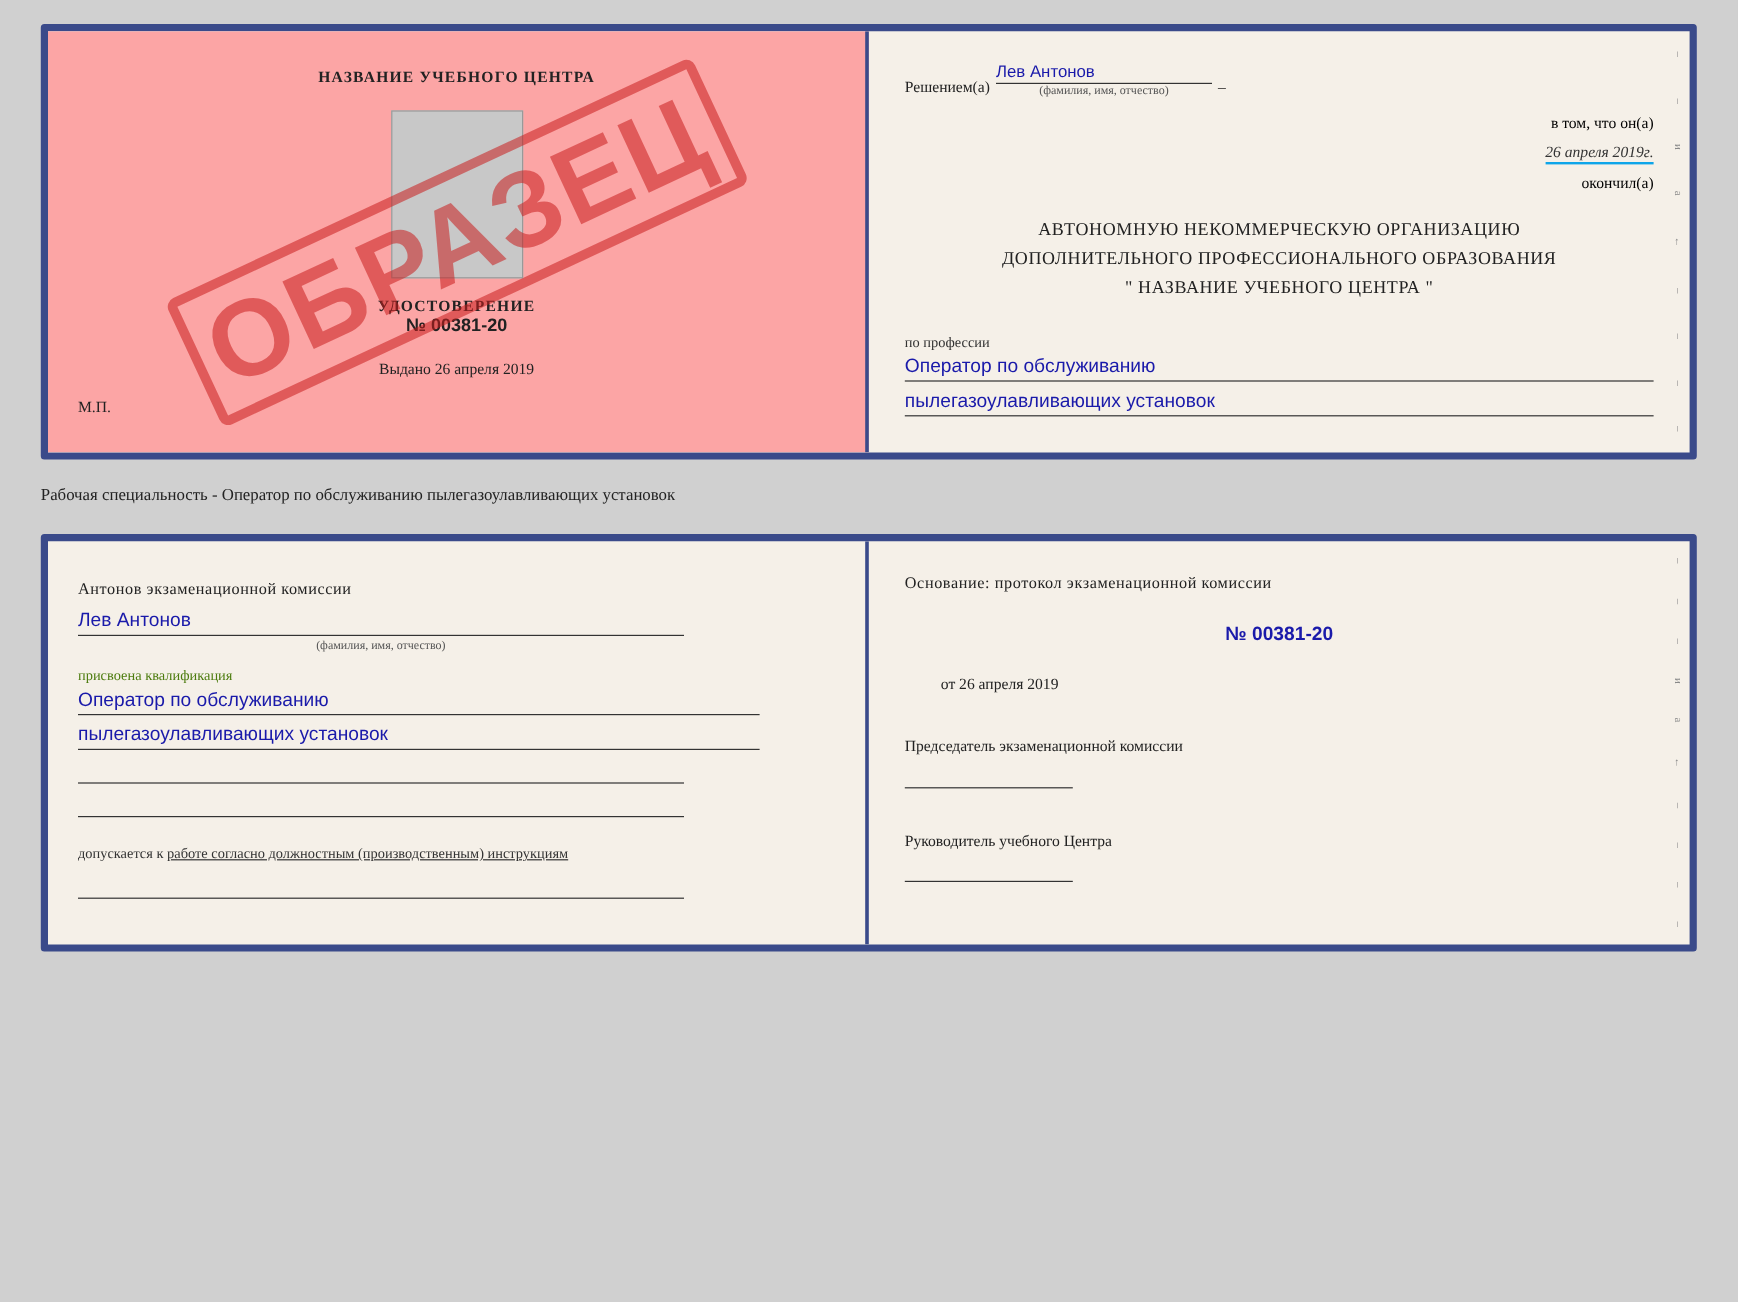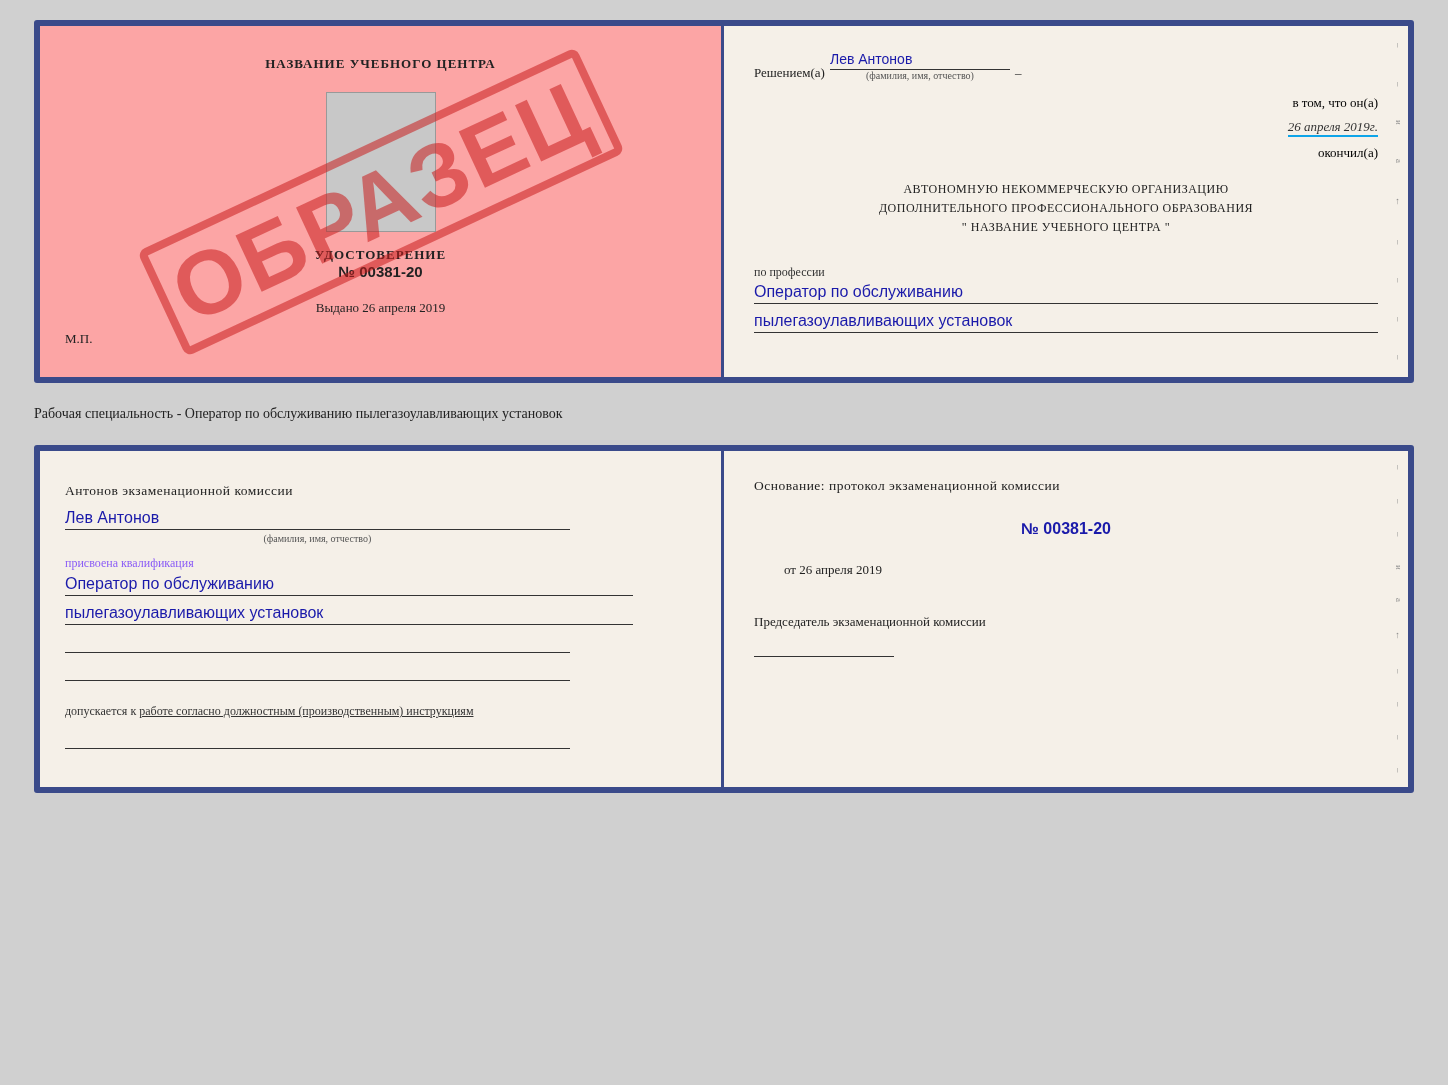--- a/index.html
+++ b/index.html
@@ -157,21 +157,21 @@
     }
 
     .date-value {
       font-style: italic;
       color: #333;
       border-bottom: 2px solid #0ea5e9;
       font-size: 13px;
     }
 
     .org-block {
-      font-size: 12px;
+      font-size: 15px;
       text-align: center;
       line-height: 1.6;
       color: #222;
       letter-spacing: 0.5px;
       margin: 5px 0;
     }
 
     .profession-block {
       margin-top: 5px;
     }
@@ -240,21 +240,21 @@
     .fio-label {
       font-size: 10px;
       color: #555;
       text-align: center;
       display: block;
       width: 80%;
     }
 
     .prisvoena-label {
       font-size: 12px;
-      color: #8b5cf6;
+      color: #4d7c0f;
       margin: 12px 0 4px 0;
     }
 
     .qual-value {
       font-family: 'Comic Sans MS', cursive, sans-serif;
       font-size: 16px;
       color: #1a1aaa;
       border-bottom: 1px solid #333;
       display: block;
       width: 90%;
@@ -434,20 +434,24 @@
       </div>
       <div class="protocol-number">№ 00381-20</div>
       <div class="ot-line">
         <span>от</span>
         <span>26 апреля 2019</span>
       </div>
       <div class="chairman-block">
         <div>Председатель экзаменационной комиссии</div>
         <span class="sign-short-line"></span>
       </div>
+      <div class="rukovoditel-block">
+        <div>Руководитель учебного Центра</div>
+        <span class="sign-short-line"></span>
+      </div>
 
       <div class="side-marks">
         <span class="side-mark">–</span>
         <span class="side-mark">–</span>
         <span class="side-mark">–</span>
         <span class="side-mark">и</span>
         <span class="side-mark">а</span>
         <span class="side-mark">←</span>
         <span class="side-mark">–</span>
         <span class="side-mark">–</span>

